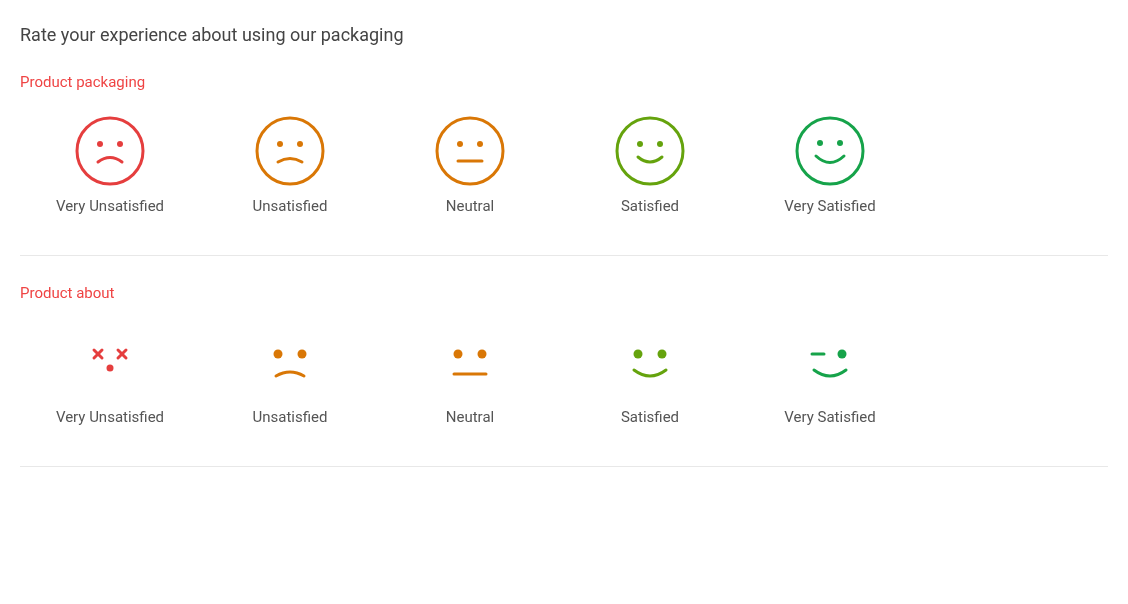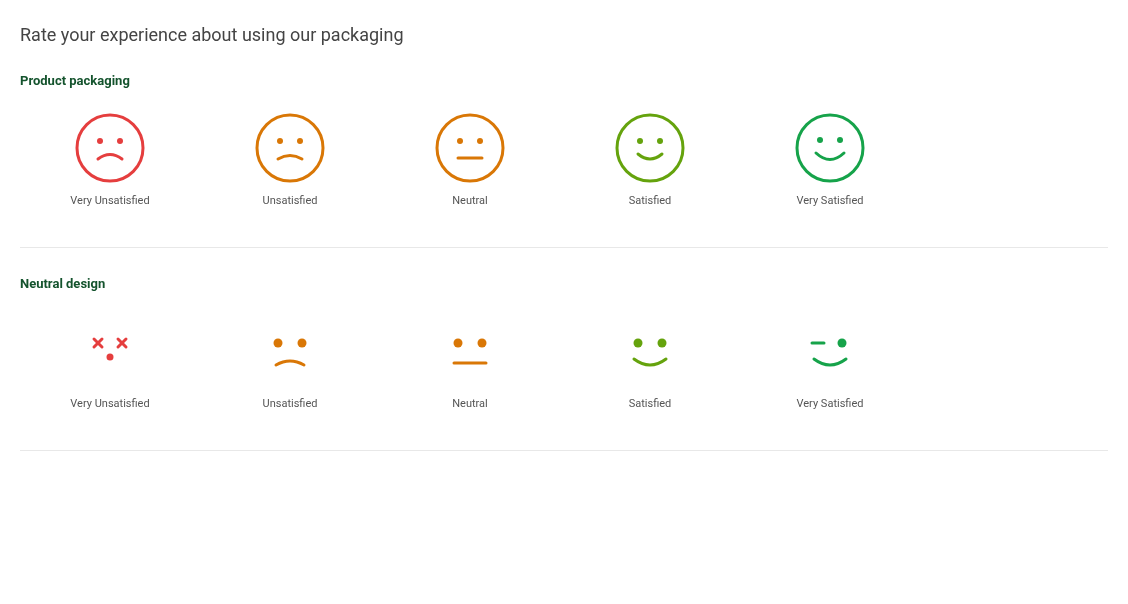--- a/index.html
+++ b/index.html
@@ -11,41 +11,41 @@
       width: 1128px;
       min-height: 604px;
     }
     .page-title {
       font-size: 18px;
       font-weight: 400;
       color: #444;
       margin-bottom: 28px;
     }
     .section-title {
-      font-size: 13px;
-      font-weight: 700;
-      color: #14532d;
+      font-size: 15px;
+      font-weight: 400;
+      color: #ef4444;
       margin-bottom: 24px;
     }
     .rating-row {
       display: flex;
       gap: 0;
       justify-content: flex-start;
       align-items: center;
       padding-bottom: 32px;
     }
     .rating-item {
       display: flex;
       flex-direction: column;
       align-items: center;
       width: 180px;
       cursor: pointer;
     }
     .rating-item .label {
-      font-size: 11px;
+      font-size: 15px;
       color: #555;
       margin-top: 10px;
       text-align: center;
     }
     .divider {
       border: none;
       border-top: 1px solid #e8e8e8;
       margin: 8px 0 28px 0;
     }
     
@@ -111,21 +111,21 @@
         <path d="M22 41 Q36 54 50 41" stroke="#16a34a" stroke-width="3" fill="none" stroke-linecap="round"></path>
       </svg>
       <span class="label">Very Satisfied</span>
     </div>
   </div>
 </div>
 
 <hr class="divider">
 
 <div>
-  <h2 class="section-title">Neutral design</h2>
+  <h2 class="section-title">Product about</h2>
   <div class="rating-row">
 
     <div class="rating-item">
       <svg class="face" viewBox="0 0 72 72" fill="none" xmlns="http://www.w3.org/2000/svg">
 
         <line x1="20" y1="24" x2="28" y2="32" stroke="#e53e3e" stroke-width="3" stroke-linecap="round"></line>
         <line x1="28" y1="24" x2="20" y2="32" stroke="#e53e3e" stroke-width="3" stroke-linecap="round"></line>
 
         <line x1="44" y1="24" x2="52" y2="32" stroke="#e53e3e" stroke-width="3" stroke-linecap="round"></line>
         <line x1="52" y1="24" x2="44" y2="32" stroke="#e53e3e" stroke-width="3" stroke-linecap="round"></line>

